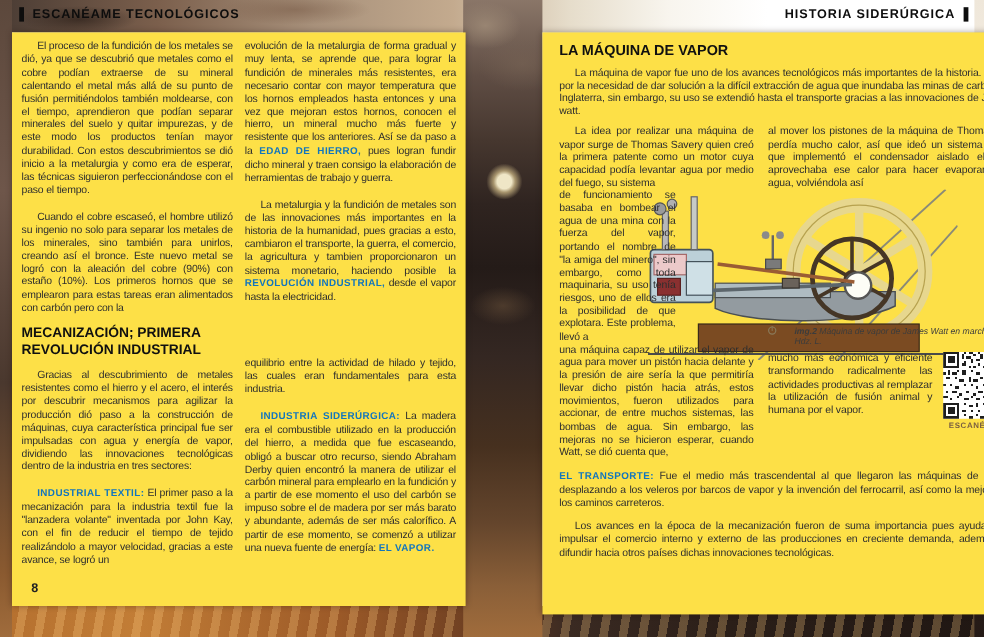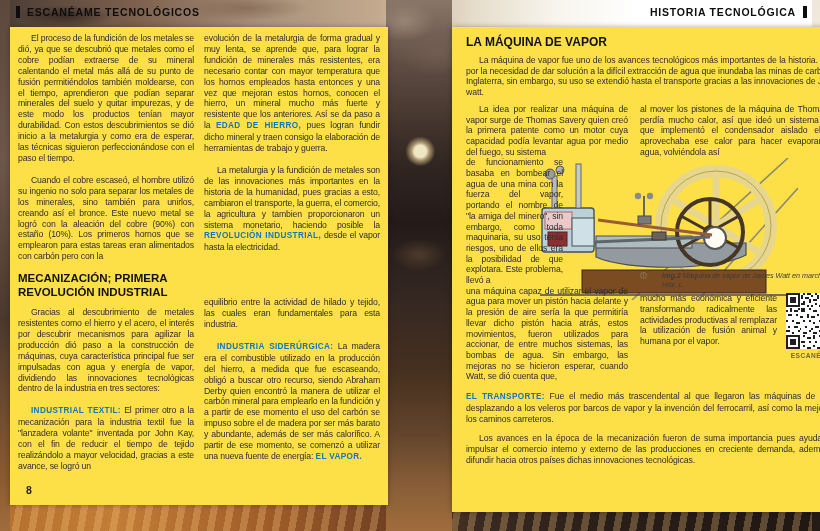--- a/index.html
+++ b/index.html
@@ -106,30 +106,30 @@
 </head>
 <body>
 
 <div class="bg-top"></div>
 <div class="bg-bottom"></div>
 <div class="bg-left-edge"></div>
 <div class="bg-right-edge"></div>
 <div class="center-strip"></div>
 
 <div class="hdr hdr-left">ESCANÉAME TECNOLÓGICOS</div>
-<div class="hdr hdr-right">HISTORIA TECNOLÓGICA</div>
+<div class="hdr hdr-right">HISTORIA SIDERÚRGICA</div>
 
 <div class="panel panel-left">
   <div class="cols">
     <div class="col">
       <p class="indent">El proceso de la fundición de los metales se dió, ya que se descubrió que metales como el cobre podían extraerse de su mineral calentando el metal más allá de su punto de fusión permitiéndolos también moldearse, con el tiempo, aprendieron que podían separar minerales del suelo y quitar impurezas, y de este modo los productos tenían mayor durabilidad. Con estos descubrimientos se dió inicio a la metalurgia y como era de esperar, las técnicas siguieron perfeccionándose con el paso el tiempo.</p>
       <p class="indent mt12">Cuando el cobre escaseó, el hombre utilizó su ingenio no solo para separar los metales de los minerales, sino también para unirlos, creando así el bronce. Este nuevo metal se logró con la aleación del cobre (90%) con estaño (10%). Los primeros hornos que se emplearon para estas tareas eran alimentados con carbón pero con la</p>
       <h2 class="section-heading">MECANIZACIÓN; PRIMERA REVOLUCIÓN INDUSTRIAL</h2>
       <p class="indent mt8">Gracias al descubrimiento de metales resistentes como el hierro y el acero, el interés por descubrir mecanismos para agilizar la producción dió paso a la construcción de máquinas, cuya característica principal fue ser impulsadas con agua y energía de vapor, dividiendo las innovaciones tecnológicas dentro de la industria en tres sectores:</p>
-      <p class="indent mt12"><span class="kw">INDUSTRIAL TEXTIL:</span><span> El primer otro a la mecanización para la industria textil fue la "lanzadera volante" inventada por John Kay, con el fin de reducir el tiempo de tejido realizándolo a mayor velocidad, gracias a este avance, se logró un</span></p>
+      <p class="indent mt12"><span class="kw">INDUSTRIAL TEXTIL:</span><span> El primer paso a la mecanización para la industria textil fue la "lanzadera volante" inventada por John Kay, con el fin de reducir el tiempo de tejido realizándolo a mayor velocidad, gracias a este avance, se logró un</span></p>
     </div>
     <div class="col">
       <p><span>evolución de la metalurgia de forma gradual y muy lenta, se aprende que, para lograr la fundición de minerales más resistentes, era necesario contar con mayor temperatura que los hornos empleados hasta entonces y una vez que mejoran estos hornos, conocen el hierro, un mineral mucho más fuerte y resistente que los anteriores. Así se da paso a la </span><span class="kw">EDAD DE HIERRO,</span><span> pues logran fundir dicho mineral y traen consigo la elaboración de herramientas de trabajo y guerra.</span></p>
       <p class="indent mt12"><span>La metalurgia y la fundición de metales son de las innovaciones más importantes en la historia de la humanidad, pues gracias a esto, cambiaron el transporte, la guerra, el comercio, la agricultura y tambien proporcionaron un sistema monetario, haciendo posible la </span><span class="kw">REVOLUCIÓN INDUSTRIAL,</span><span> desde el vapor hasta la electricidad.</span></p>
       <p class="gap46">equilibrio entre la actividad de hilado y tejido, las cuales eran fundamentales para esta industria.</p>
       <p class="indent mt12"><span class="kw">INDUSTRIA SIDERÚRGICA:</span><span> La madera era el combustible utilizado en la producción del hierro, a medida que fue escaseando, obligó a buscar otro recurso, siendo Abraham Derby quien encontró la manera de utilizar el carbón mineral para emplearlo en la fundición y a partir de ese momento el uso del carbón se impuso sobre el de madera por ser más barato y abundante, además de ser más calorífico. A partir de ese momento, se comenzó a utilizar una nueva fuente de energía: </span><span class="kw">EL VAPOR.</span></p>
     </div>
   </div>
   <div class="page-num pn-left">8</div>
 </div>

